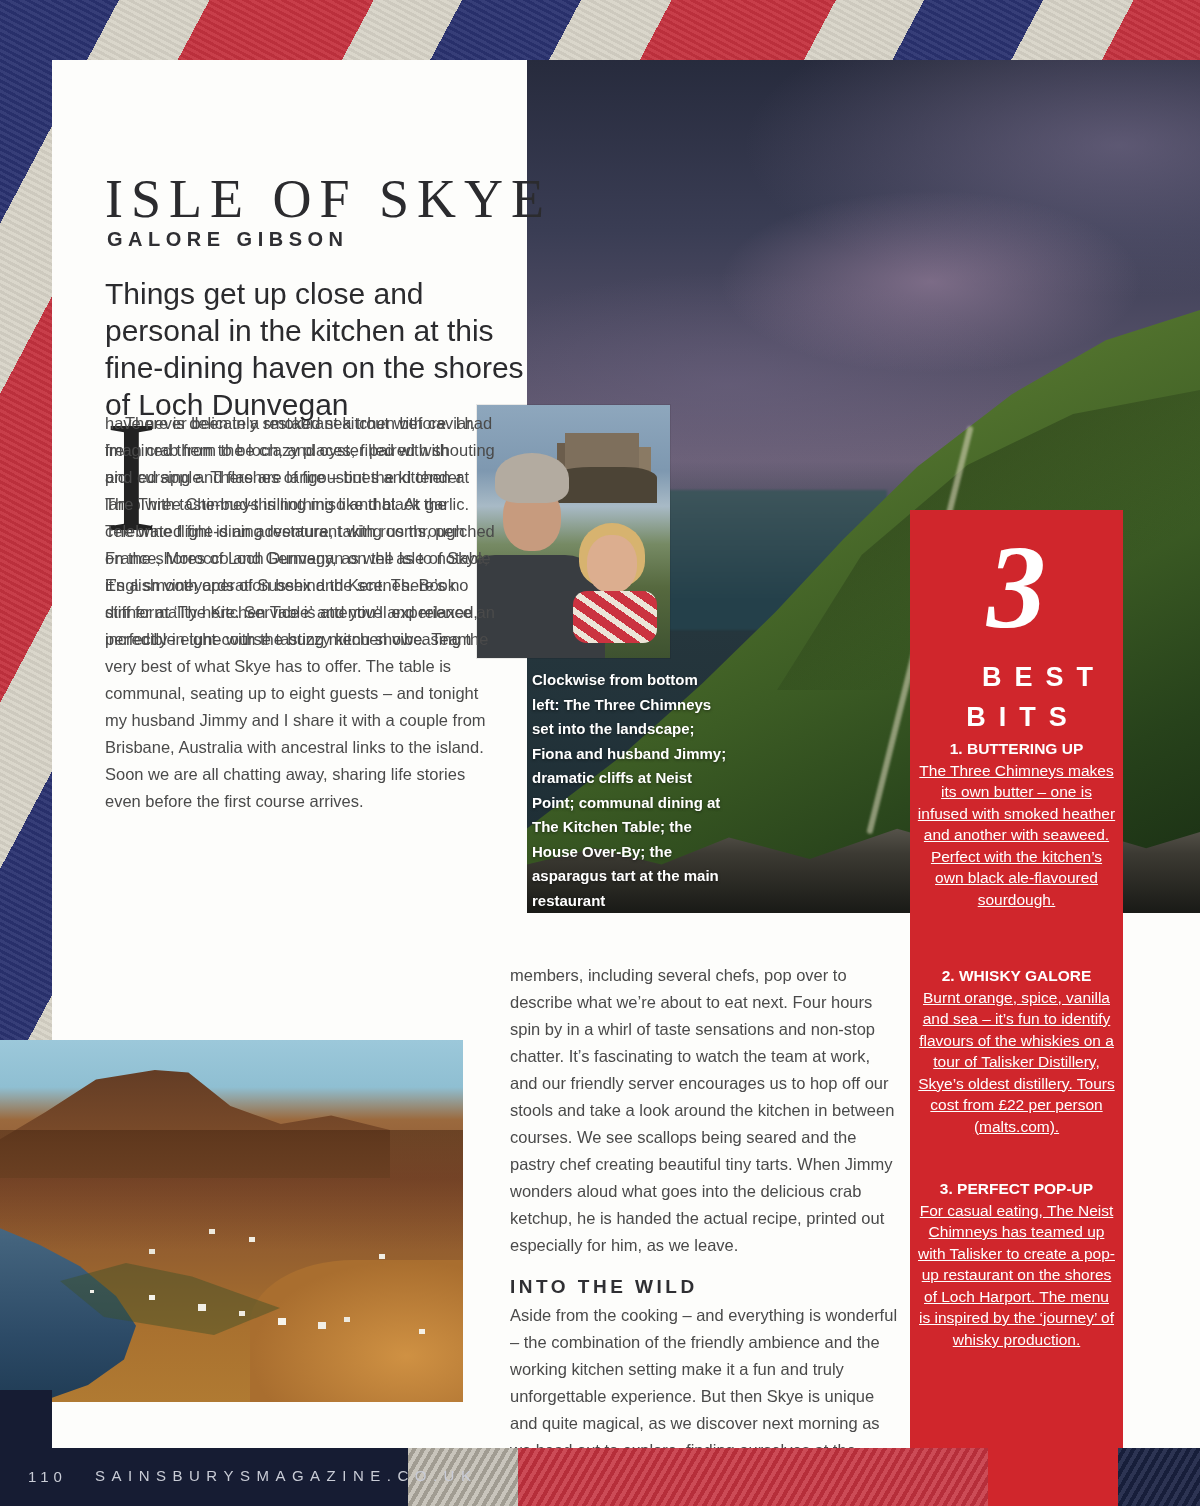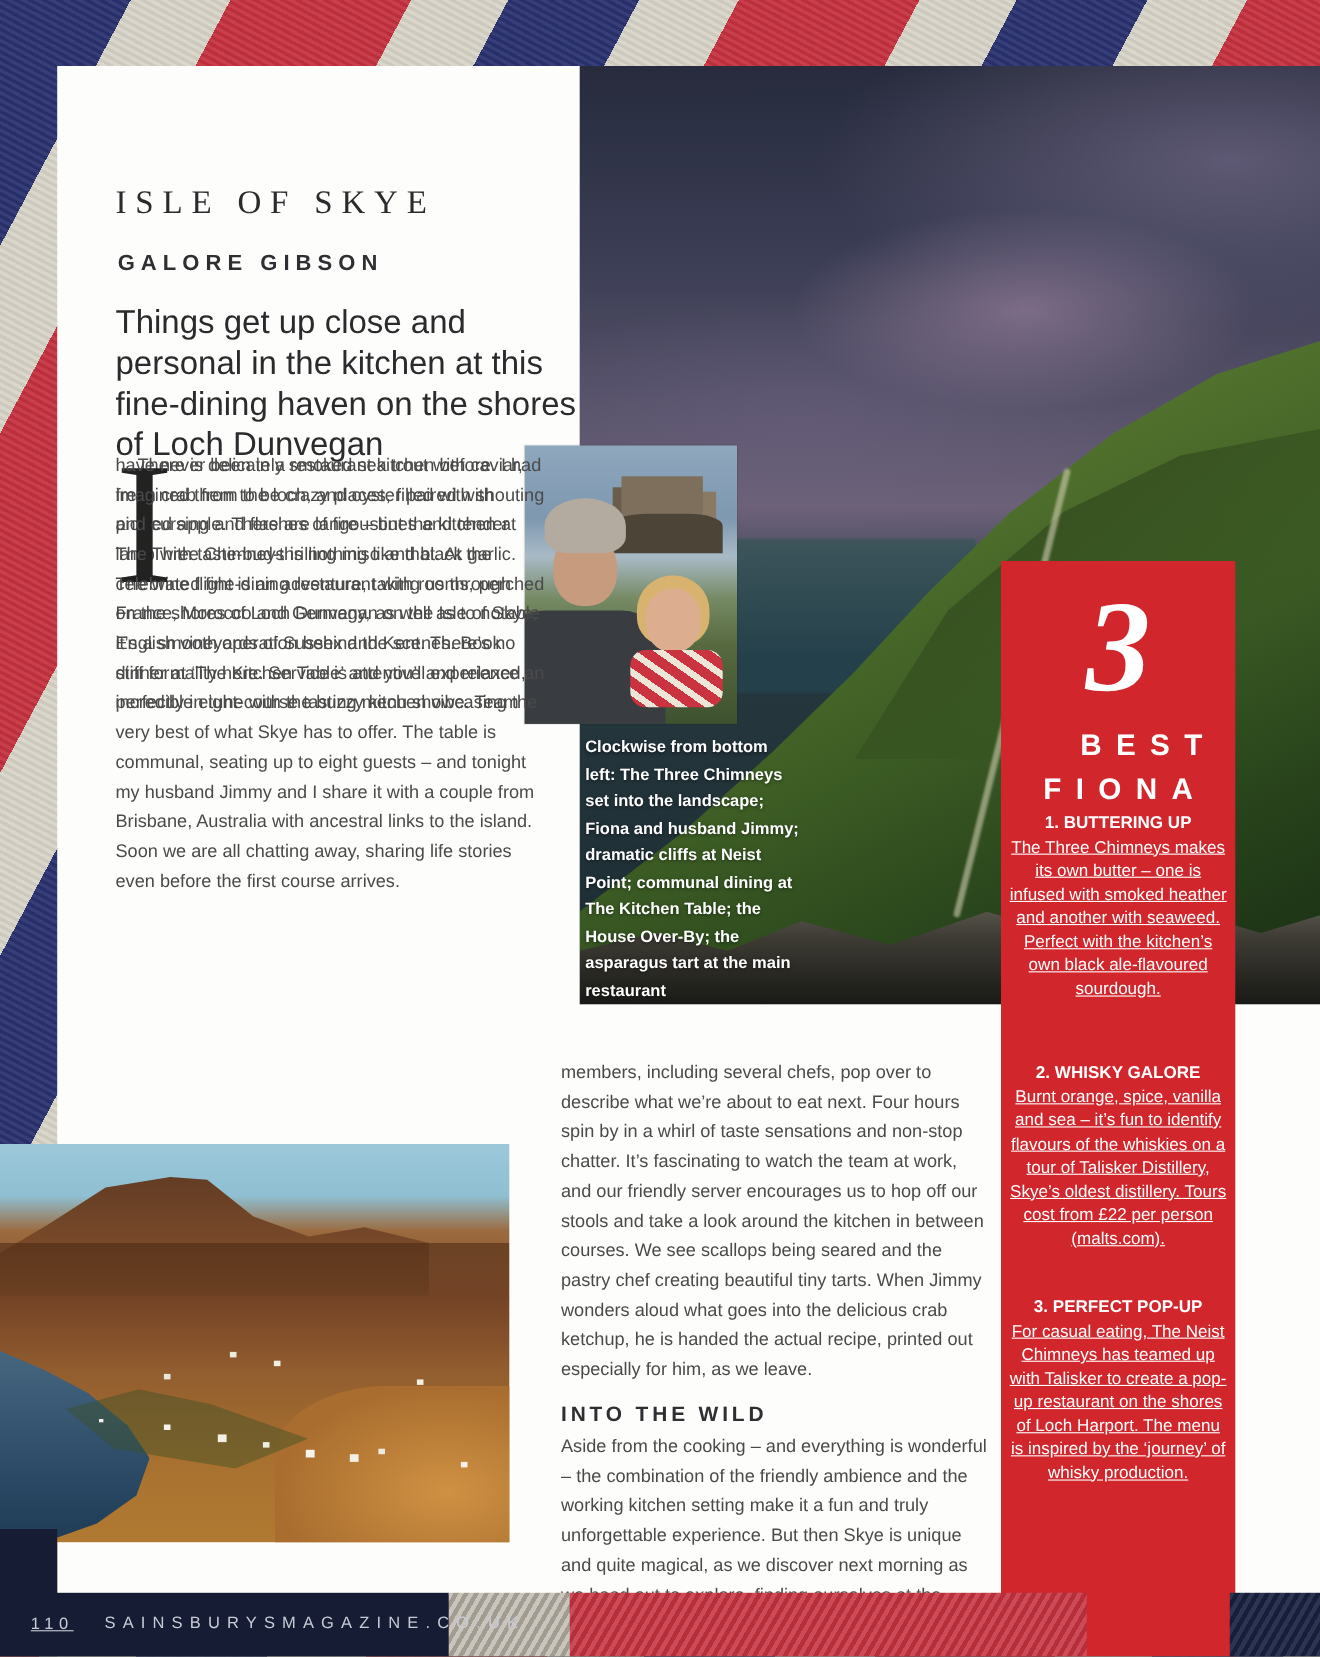--- a/index.html
+++ b/index.html
@@ -97,35 +97,35 @@
     clip-path:polygon(0 40%,30% 20%,60% 35%,100% 70%,70% 100%,20% 80%);
     background:rgba(60,80,40,.45);}
   .cottages{left:90px;top:250px;width:4px;height:3px;background:#f4f2ea;
     box-shadow:60px 6px 0 1px #f4f2ea, 110px 16px 0 2px #f2efe6, 150px 22px 0 1px #efece2,
       190px 30px 0 2px #f6f4ec, 230px 34px 0 2px #f2efe6, 255px 28px 0 1px #ece9df,
       120px -60px 0 1px #eeeade, 160px -52px 0 1px #f1eee4, 60px -40px 0 1px #e9e6da,
       290px -35px 0 1px #f1eee4, 330px 40px 0 1px #f4f1e8;}
 
   
   .title{left:105px;top:168px;width:460px;font-family:"Liberation Serif",serif;
-    font-size:30px;letter-spacing:8px;color:#2b2b2e;}
+    font-size:54px;letter-spacing:8px;color:#2b2b2e;}
   .byline{left:107px;top:228px;width:400px;font-size:20px;font-weight:700;
     letter-spacing:5.5px;color:#2f2f33;}
   .standfirst{left:105px;top:275px;width:420px;font-family:Liberation Sans, sans-serif;
     font-size:30px;line-height:37px;color:#2b2b2e;}
   .col1{left:105px;top:410px;width:392px;color:#4a4a4a;font-size:16.5px;line-height:27px;}
   .col1 p, .col2 p{position:static;margin:0;}
   .dropcap{float:left;font-family:"Liberation Serif",serif;font-size:158px;
     line-height:122px;color:#222;margin:6px 18px 0 0;}
   .p-indent{text-indent:20px;}
   .col2{left:510px;top:962px;width:392px;color:#4a4a4a;font-size:16.5px;line-height:27px;}
   .h2{margin:14px 0 2px 0 !important;font-size:19px;font-weight:700;
     letter-spacing:3.5px;color:#2f2f33;}
   
-  .pageno{left:28px;top:1468px;color:#c9ccd6;font-size:15px;letter-spacing:5px;text-decoration:underline;}
+  .pageno{left:28px;top:1468px;color:#c9ccd6;font-size:15px;letter-spacing:5px;}
   .siteurl{left:95px;top:1467px;color:#c9ccd6;font-size:15px;letter-spacing:6.5px;}
 </style>
 </head>
 <body>
 
 <div class="canvas">
   <div class="flag-texture"></div>
   <div class="sheet"></div>
 
   <div class="photo-cliffs">
@@ -145,21 +145,21 @@
     <div class="woman-hair"></div>
     <div class="woman-face"></div>
     <div class="woman-scarf"></div>
   </div>
 
   <div class="caption">Clockwise from bottom left: The Three Chimneys set into the landscape; Fiona and husband Jimmy; dramatic cliffs at Neist Point; communal dining at The Kitchen Table; the House Over-By; the asparagus tart at the main restaurant</div>
 
   <div class="redbox">
     <div class="big3">3</div>
     <div class="bb1">BEST</div>
-    <div class="bb2">FIONA</div>
+    <div class="bb2">BITS</div>
     <div class="rb-item i1">
       <span class="rb-h">1. BUTTERING UP</span>
       <span class="rb-b">The Three Chimneys makes its own butter – one is infused with smoked heather and another with seaweed. Perfect with the kitchen’s own black ale-flavoured sourdough.</span>
     </div>
     <div class="rb-item i2">
       <span class="rb-h">2. WHISKY GALORE</span>
       <span class="rb-b">Burnt orange, spice, vanilla and sea – it’s fun to identify flavours of the whiskies on a tour of Talisker Distillery, Skye’s oldest distillery. Tours cost from £22 per person (malts.com).</span>
     </div>
     <div class="rb-item i3">
       <span class="rb-h">3. PERFECT POP-UP</span>

